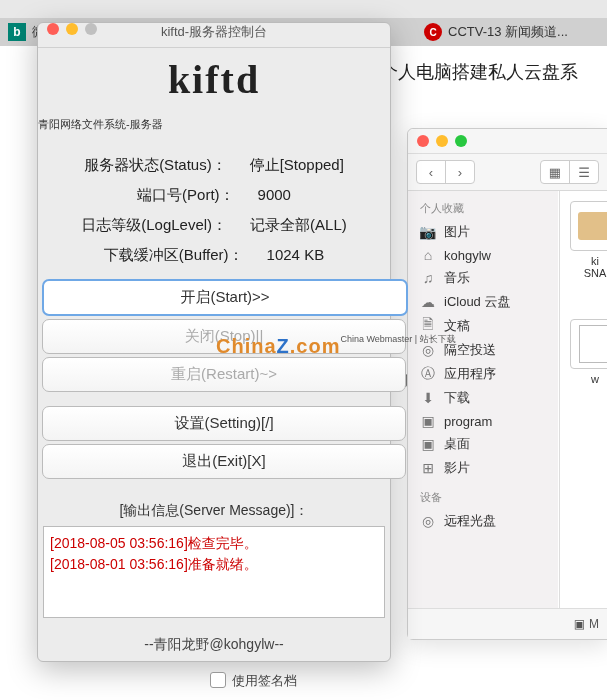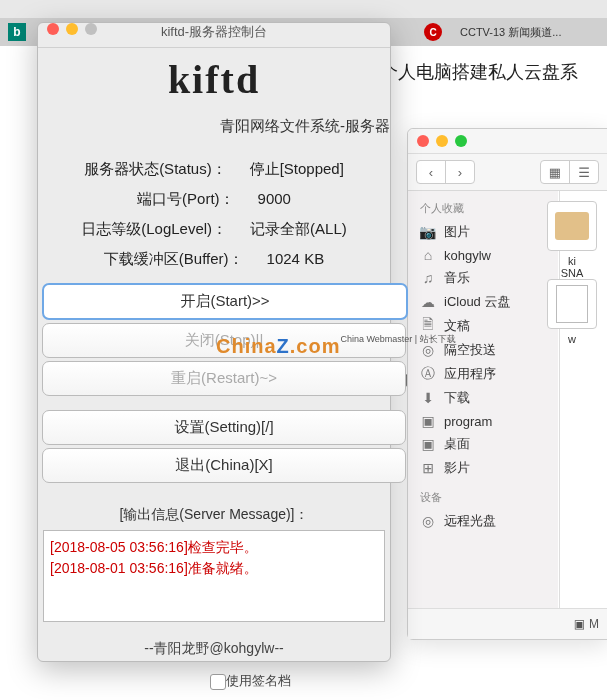--- a/index.html
+++ b/index.html
@@ -1,33 +1,33 @@
 <!DOCTYPE html>
 <html><head>
 <meta charset="utf-8">
 <style>
 body{margin:0;padding:0;width:607px;height:700px;background:#e8e8e8;font-family:-apple-system,"PingFang SC","Helvetica Neue",Arial,sans-serif;overflow:hidden;position:relative}
 .browser-top{position:absolute;top:0;left:0;right:0;height:48px}
 .tabs{position:absolute;top:18px;left:0;right:0;height:28px;display:flex;align-items:center;background:#d0d0d0}
 .bing-icon{width:18px;height:18px;margin-left:8px;background:#008373;display:flex;align-items:center;justify-content:center;color:#fff;font-size:12px;font-weight:bold}
-.tab-label{margin-left:18px;font-size:11px;color:#333}
+.tab-label{margin-left:6px;font-size:13px;color:#333}
 .cctv-tab{position:absolute;left:424px;top:18px;display:flex;align-items:center;height:28px}
 .cctv-icon{width:18px;height:18px;border-radius:50%;background:#c00;display:flex;align-items:center;justify-content:center;color:#fff;font-size:10px;font-weight:bold}
 .page-bg{position:absolute;top:46px;left:0;right:0;bottom:0;background:#fff}
 .page-title-bg{position:absolute;top:60px;left:380px;font-size:18px;color:#222}
 .kiftd-window{position:absolute;left:37px;top:22px;width:352px;height:638px;background:#ececec;border:1px solid #bbb;border-radius:6px;box-shadow:0 8px 30px rgba(0,0,0,0.25)}
 .titlebar{height:24px;display:flex;align-items:flex-start;position:relative;border-bottom:1px solid #d0d0d0}
 .tl-btns{display:flex;gap:7px;margin-left:9px}
 .tl-btn{width:12px;height:12px;border-radius:50%}
 .tl-close{background:#ff5f57}
 .tl-min{background:#ffbd2e}
 .tl-max{background:#c0c0c0}
 .tl-title{position:absolute;left:0;right:0;text-align:center;font-size:13px;color:#555}
 .app-logo{text-align:center;font-size:40px;font-weight:bold;color:#222;margin-top:8px;font-family:Liberation Serif, serif;letter-spacing:2px}
-.app-sub{text-align:right;font-size:15px;color:#333;margin-top:14px;margin-bottom:18px}
+.app-sub{text-align:left;font-size:11px;color:#333;margin-top:14px;margin-bottom:18px}
 .status-block{font-size:15px;color:#222;line-height:2.0;text-align:center}
 .status-row{display:flex;justify-content:center;gap:23px}
 .btn-area{padding:6px 4px}
 .kbtn{display:block;width:calc(100% - 6px);margin:3px auto;padding:7px 12px;text-align:center;font-size:15px;background:linear-gradient(#fff,#f4f4f4);border:1px solid #bbb;border-radius:7px;color:#333}
 .kbtn.selected{border:2px solid #6fa8e6;background:#fff}
 .kbtn.disabled{color:#aaa}
 .msg-label{text-align:center;font-size:14px;color:#333;margin-top:14px}
 .msg-box{margin:6px 5px;height:78px;background:#fff;border:1px solid #bbb;padding:6px;font-size:14px;color:#c00;line-height:1.5;overflow:auto}
 .footer{text-align:center;font-size:14px;color:#444;margin-top:18px}
 .watermark{position:absolute;left:216px;top:335px;display:flex;flex-direction:row;align-items:flex-start;z-index:5;pointer-events:none}
@@ -38,27 +38,27 @@
 .finder-titlebar{height:24px;display:flex;align-items:center;border-bottom:1px solid #ddd;background:#f6f6f6;border-radius:6px 0 0 0}
 .finder-toolbar{height:36px;background:#f6f6f6;border-bottom:1px solid #d8d8d8;display:flex;align-items:center;padding:0 8px}
 .nav-group{display:flex;background:#fff;border:1px solid #ccc;border-radius:4px}
 .nav-btn{width:28px;height:22px;display:flex;align-items:center;justify-content:center;color:#666;font-size:13px}
 .nav-btn+.nav-btn{border-left:1px solid #ccc}
 .view-group{margin-left:auto;display:flex;background:#fff;border:1px solid #ccc;border-radius:4px}
 .sidebar{position:absolute;left:0;top:62px;width:150px;bottom:0;background:#f3f1f2;padding:6px 0;overflow:hidden}
 .side-header{font-size:11px;color:#888;padding:4px 12px;font-weight:400}
 .side-item{display:flex;align-items:center;padding:3px 12px;font-size:13px;color:#333;gap:8px}
 .side-icon{width:16px;height:16px;color:#777;display:flex;align-items:center;justify-content:center;font-size:14px}
-.content-area{position:absolute;left:151px;top:62px;right:0;bottom:30px;background:#fff;border-left:1px solid #ddd;padding:10px;display:flex;flex-direction:column;align-items:flex-end;}
+.content-area{position:absolute;left:151px;top:62px;right:0;bottom:30px;background:#fff;border-left:1px solid #ddd;padding:10px;display:flex;flex-direction:column;align-items:flex-start;gap:40px}
 .file-item{display:flex;flex-direction:column;align-items:center;font-size:11px;color:#333}
 .file-ico{width:48px;height:48px;background:#fff;border:1px solid #ccc;border-radius:4px;display:flex;align-items:center;justify-content:center;margin-bottom:4px;position:relative}
 .file-ico.jar:before{content:"";width:34px;height:28px;background:#e2c089;border-radius:3px}
 .file-ico.txt:before{content:"";width:30px;height:36px;background:#fff;border:1px solid #bbb}
 .bottom-strip{position:absolute;left:0;right:0;bottom:0;height:30px;background:#f6f6f6;border-top:1px solid #ddd;display:flex;align-items:center;justify-content:flex-end;padding:0 8px;font-size:12px;color:#555;gap:4px}
-.checkbox-row{position:absolute;left:210px;top:672px;display:flex;align-items:flex-end;font-size:13px;color:#444}
+.checkbox-row{position:absolute;left:210px;top:672px;display:flex;align-items:flex-start;gap:6px;font-size:13px;color:#444}
 .cbox{width:14px;height:14px;border:1px solid #999;background:#fff;border-radius:3px}
 .mid-text{position:absolute;left:382px;top:372px;font-size:14px;color:#555}
 </style>
 </head>
 <body>
 
 <div class="browser-top">
 
   <div class="tabs">
     <span class="bing-icon">b</span>
@@ -190,21 +190,21 @@
         <span>下载缓冲区(Buffer)：</span>
         <span>1024 KB</span>
       </div>
   </div>
   <div class="btn-area">
     <div class="kbtn selected">开启(Start)&gt;&gt;</div>
     <div class="kbtn disabled">关闭(Stop)||</div>
     <div class="kbtn disabled">重启(Restart)~&gt;</div>
     <div style="height:8px"></div>
     <div class="kbtn">设置(Setting)[/]</div>
-    <div class="kbtn">退出(China)[X]</div>
+    <div class="kbtn">退出(Exit)[X]</div>
   </div>
   <div class="msg-label">[输出信息(Server Message)]：</div>
   <div class="msg-box">
     <div>[2018-08-05 03:56:16]检查完毕。</div>
     <div>[2018-08-01 03:56:16]准备就绪。</div>
   </div>
   <div class="footer">--青阳龙野@kohgylw--</div>
 </div>
 
 <div class="watermark">

